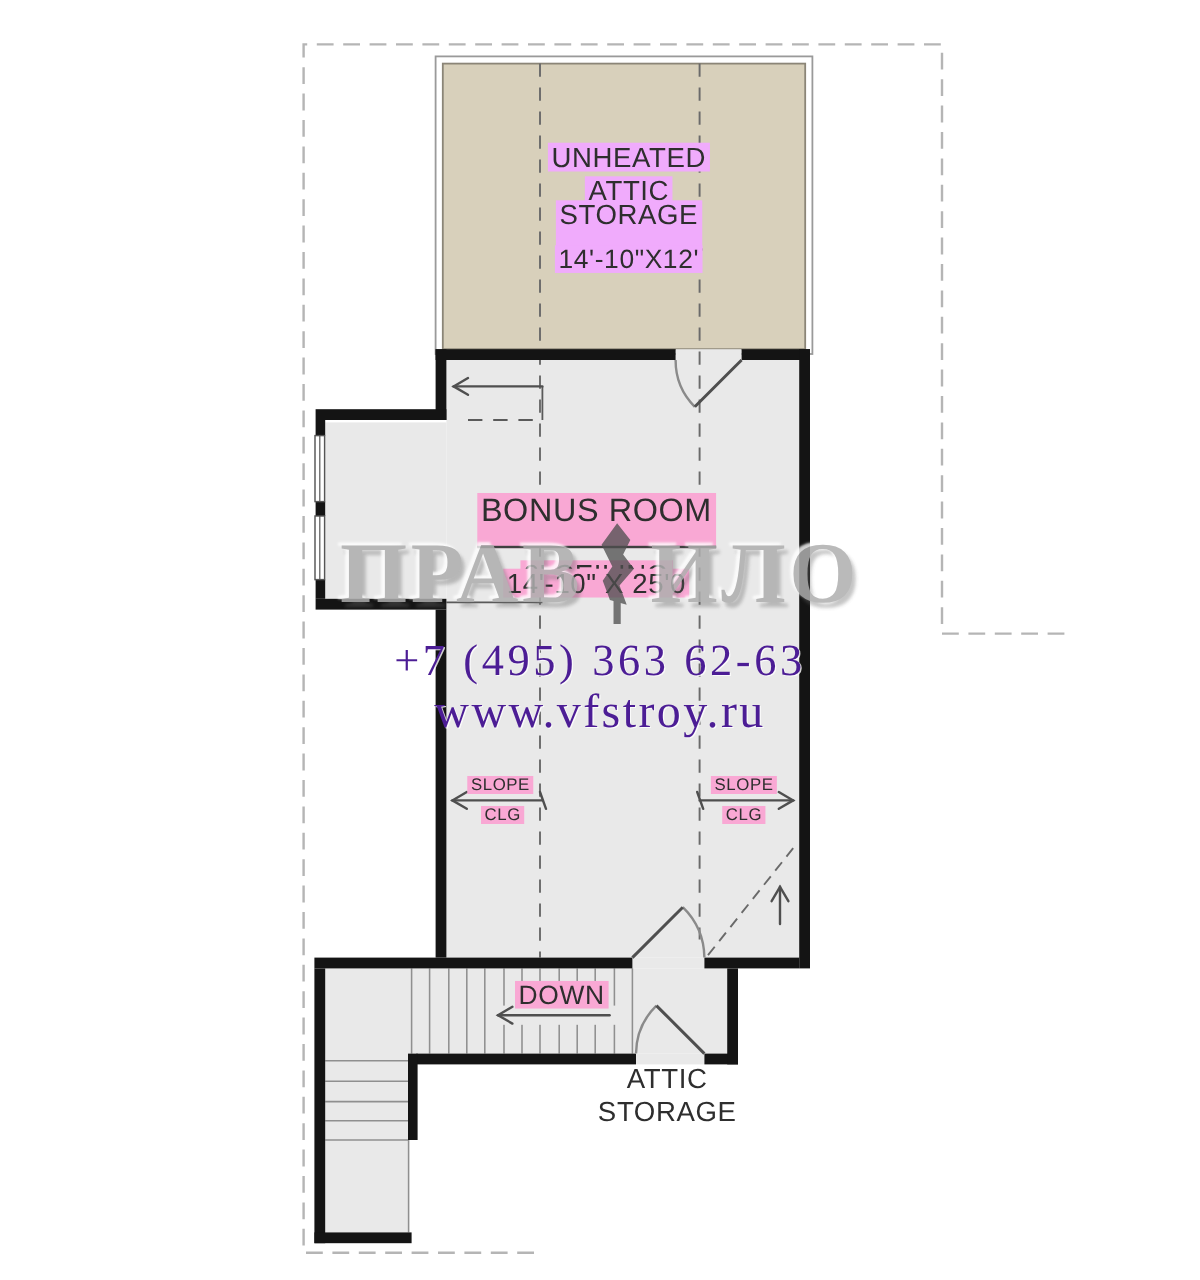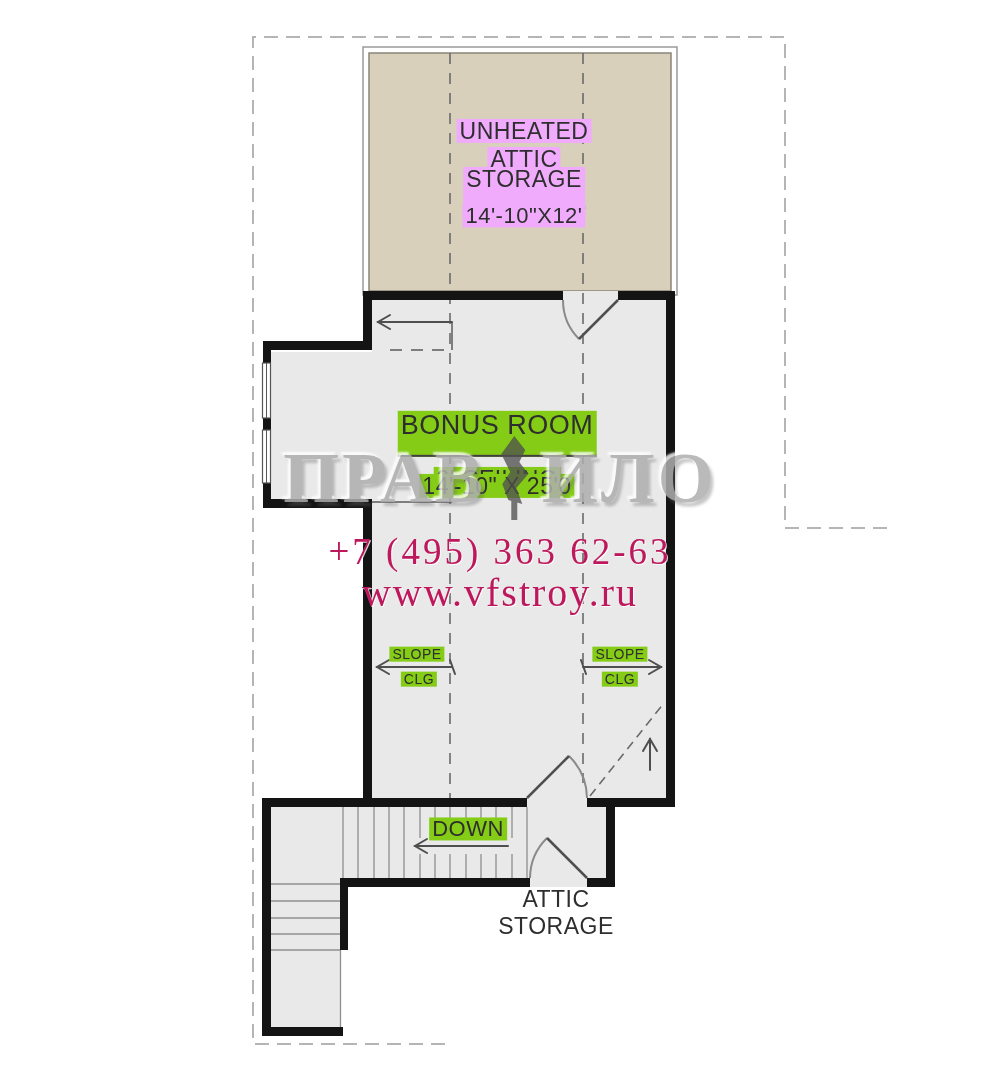--- a/index.html
+++ b/index.html
@@ -7,39 +7,39 @@
     position:relative;width:1000px;height:1067px;background:#ffffff;overflow:hidden;
     font-family:"Liberation Sans", sans-serif;
   }
   #plan-svg{position:absolute;left:0;top:0;}
   .plabel{
     position:absolute;transform:translate(-50%,-50%);
     white-space:nowrap;color:#2e2e2e;text-align:center;
     line-height:1.05;letter-spacing:0.5px;z-index:5;
   }
   .bg-tan{background:#f0abfc;padding:0 3px;margin-left:12px;}
-  .bg-floor{background:#84cc16;padding:0 3px;}
+  .bg-floor{background:#f9a8d4;padding:0 3px;}
   .underlined{border-bottom:2px solid #404040;padding-bottom:16px;}
   .sz23{font-size:23px;}
   .sz27{font-size:27px;}
   .sz21{font-size:14px;}
   .sz22{font-size:22px;}
   
   .wm-row{
     position:absolute;left:500px;top:478px;transform:translate(-50%,-50%);
     display:flex;align-items:center;gap:8px;z-index:9;opacity:0.85;
   }
   .wm-word{
     font-family:"Liberation Serif", serif;font-weight:bold;font-size:72px;
     color:#aeaeae;letter-spacing:3px;
     text-shadow:-3px -3px 2px rgba(255,255,255,0.95), 3px 4px 3px rgba(105,105,105,0.45);
   }
   .wm-contact{
     position:absolute;transform:translate(-50%,-50%);white-space:nowrap;
-    font-family:"Liberation Serif", serif;color:#be185d;z-index:9;
+    font-family:"Liberation Serif", serif;color:#4c1d95;z-index:9;
     text-shadow:1px 1px 0 rgba(255,255,255,0.8);
   }
   .wm-phone{left:500px;top:551px;font-size:37px;letter-spacing:3px;}
   .wm-site{left:500px;top:592px;font-size:40px;letter-spacing:2px;}
 </style>
 </head>
 <body>
 
 <div id="stage">
 

